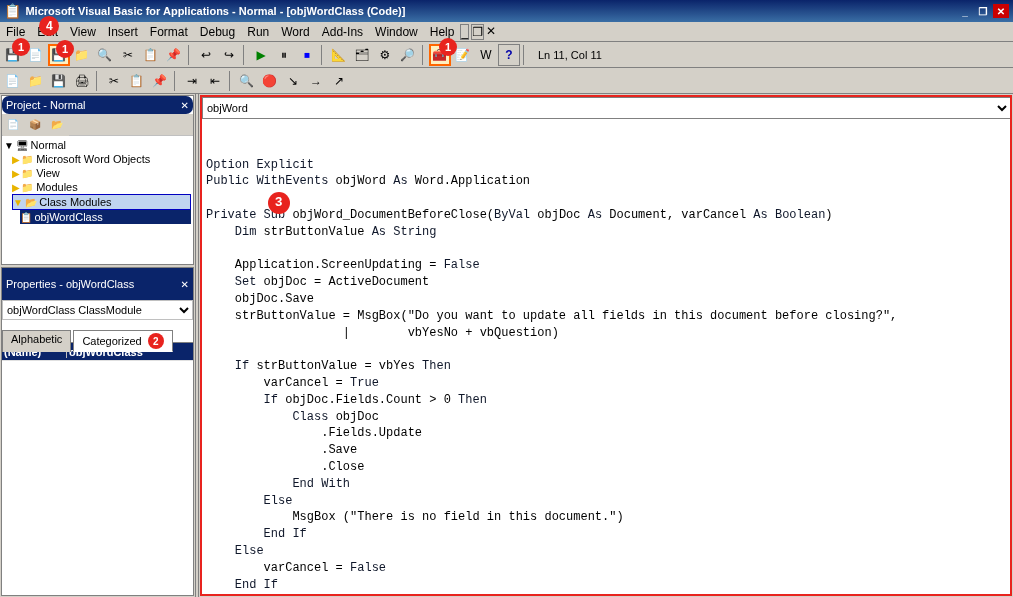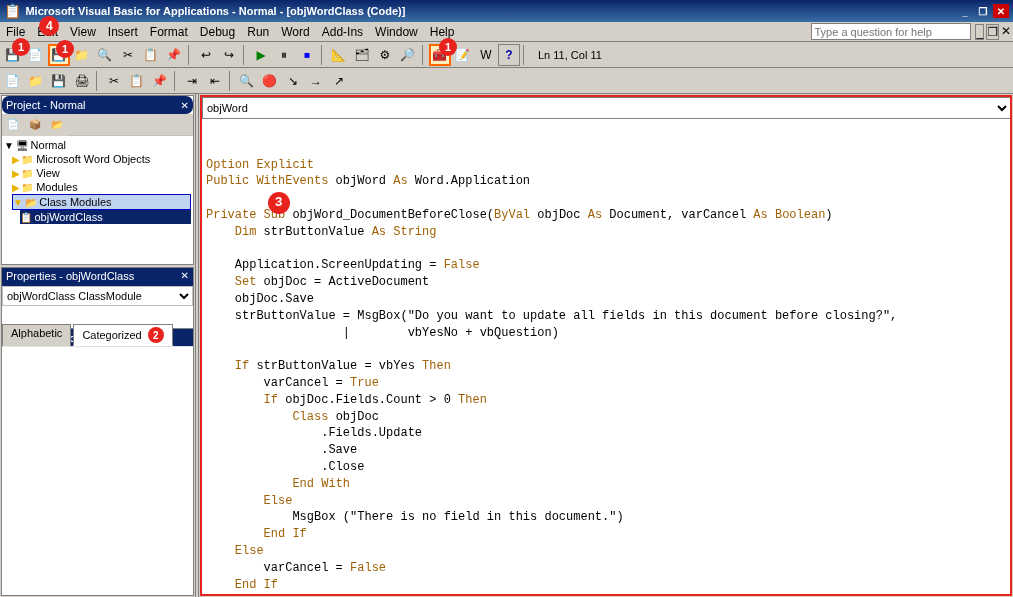--- a/index.html
+++ b/index.html
@@ -39,45 +39,45 @@
     .tree-item { display: flex; align-items: center; padding: 1px 0; cursor: pointer; }
     .tree-indent1 { margin-left: 8px; }
     .tree-indent2 { margin-left: 16px; }
     .tree-icon { margin-right: 2px; font-size: 10px; }
     .folder-icon { color: #e8b400; }
     .selected-tree { background: #c0d4f0; border: 1px solid #0000c0; }
     .selected-tree2 { background: #0a246a; color: white; }
 
     
     #props-panel { flex: 1; border: 1px solid #808080; background: white; display: flex; flex-direction: column; margin: 1px; }
-    #props-header { background: #0a246a; color: white; font-size: 11px; padding: 2px 4px; display: flex; align-items: flex-start; justify-content: space-between; height: 18px; }
+    #props-header { background: #0a246a; color: white; font-size: 11px; padding: 2px 4px; display: flex; align-items: center; justify-content: space-between; height: 32px; }
     #props-dropdown { height: 20px; font-size: 11px; width: 100%; border: 1px solid #c0c0c0; background: white; }
     #props-tabs { display: flex; border-bottom: 1px solid #808080; }
-    .props-tab { padding: 2px 8px; font-size: 11px; cursor: pointer; border: 1px solid #808080; border-bottom: none; background: #d4d0c8; margin-right: 2px; position: relative; top: 18px; }
+    .props-tab { padding: 2px 8px; font-size: 11px; cursor: pointer; border: 1px solid #808080; border-bottom: none; background: #d4d0c8; margin-right: 2px; position: relative; top: 10px; }
     .props-tab.active { background: white; border-bottom: 1px solid white; z-index: 1; }
     .tab-num-badge { width: 16px; height: 16px; background: #e8231e; border-radius: 50%; color: white; font-weight: bold; font-size: 10px; display: inline-flex; align-items: center; justify-content: center; margin-left: 3px; }
     #props-table { flex: 1; overflow: auto; }
     .props-row { display: flex; font-size: 11px; height: 18px; align-items: center; border-bottom: 1px solid #e0e0e0; font-weight: bold; }
     .props-row.selected-row { background: #0a246a; color: white; }
     .prop-key { width: 65px; padding: 0 2px; border-right: 1px solid #c0c0c0; overflow: hidden; white-space: nowrap; }
     .prop-val { flex: 1; padding: 0 2px; overflow: hidden; white-space: nowrap; }
 
     
     #code-area { flex: 1; display: flex; flex-direction: column; margin: 1px; border: 2px solid #e8231e; }
     #code-header { display: flex; height: 22px; background: #d4d0c8; border-bottom: 1px solid #808080; }
     #code-obj-select { flex: 1; height: 22px; font-size: 11px; border: 1px solid #808080; border-right: none; background: white; }
     #code-proc-select { flex: 1; height: 22px; font-size: 11px; border: 1px solid #808080; background: white; }
     #code-editor { flex: 1; background: white; font-family: 'Courier New', monospace; font-size: 12px; overflow: auto; padding: 4px; line-height: 1.4; white-space: pre; }
     
     
     ::-webkit-scrollbar { width: 12px; height: 12px; }
     ::-webkit-scrollbar-track { background: #e0dcd4; }
     ::-webkit-scrollbar-thumb { background: #a0a0a0; border: 1px solid #808080; }
 
-    .kw { color: #a16207; }
+    .kw { color: #0f172a; }
 
     
     .badge-circle { width: 20px; height: 20px; background: #e8231e; border-radius: 50%; color: white; font-weight: bold; font-size: 12px; display: inline-flex; align-items: center; justify-content: center; }
 
     #divider-v { width: 4px; background: #d4d0c8; cursor: ew-resize; border-left: 1px solid #808080; border-right: 1px solid #808080; }
   </style>
 </head>
 <body>
 
 <div id="title-bar">
@@ -98,21 +98,20 @@
   </span>
   <span>View</span>
   <span>Insert</span>
   <span>Format</span>
   <span>Debug</span>
   <span>Run</span>
   <span>Word</span>
   <span>Add-Ins</span>
   <span>Window</span>
   <span>Help</span>
-  <input class="help-input" type="text" placeholder="Type a question for help" style="margin-left: auto; margin-right: 4px; font-size: 11px; height: 17px; border: 1px solid rgb(128, 128, 128); padding: 0px 2px;">
   <div style="display:flex; gap:2px; margin-right:2px;">
     <div class="win-btn" style="border:1px solid #808080;">_</div>
     <div class="win-btn" style="border:1px solid #808080;">❐</div>
     <div class="win-btn close">✕</div>
   </div>
 </div>
 
 <div id="toolbar1">
   <div class="tb-btn-wrap">
     <div class="tb-btn">💾</div>

